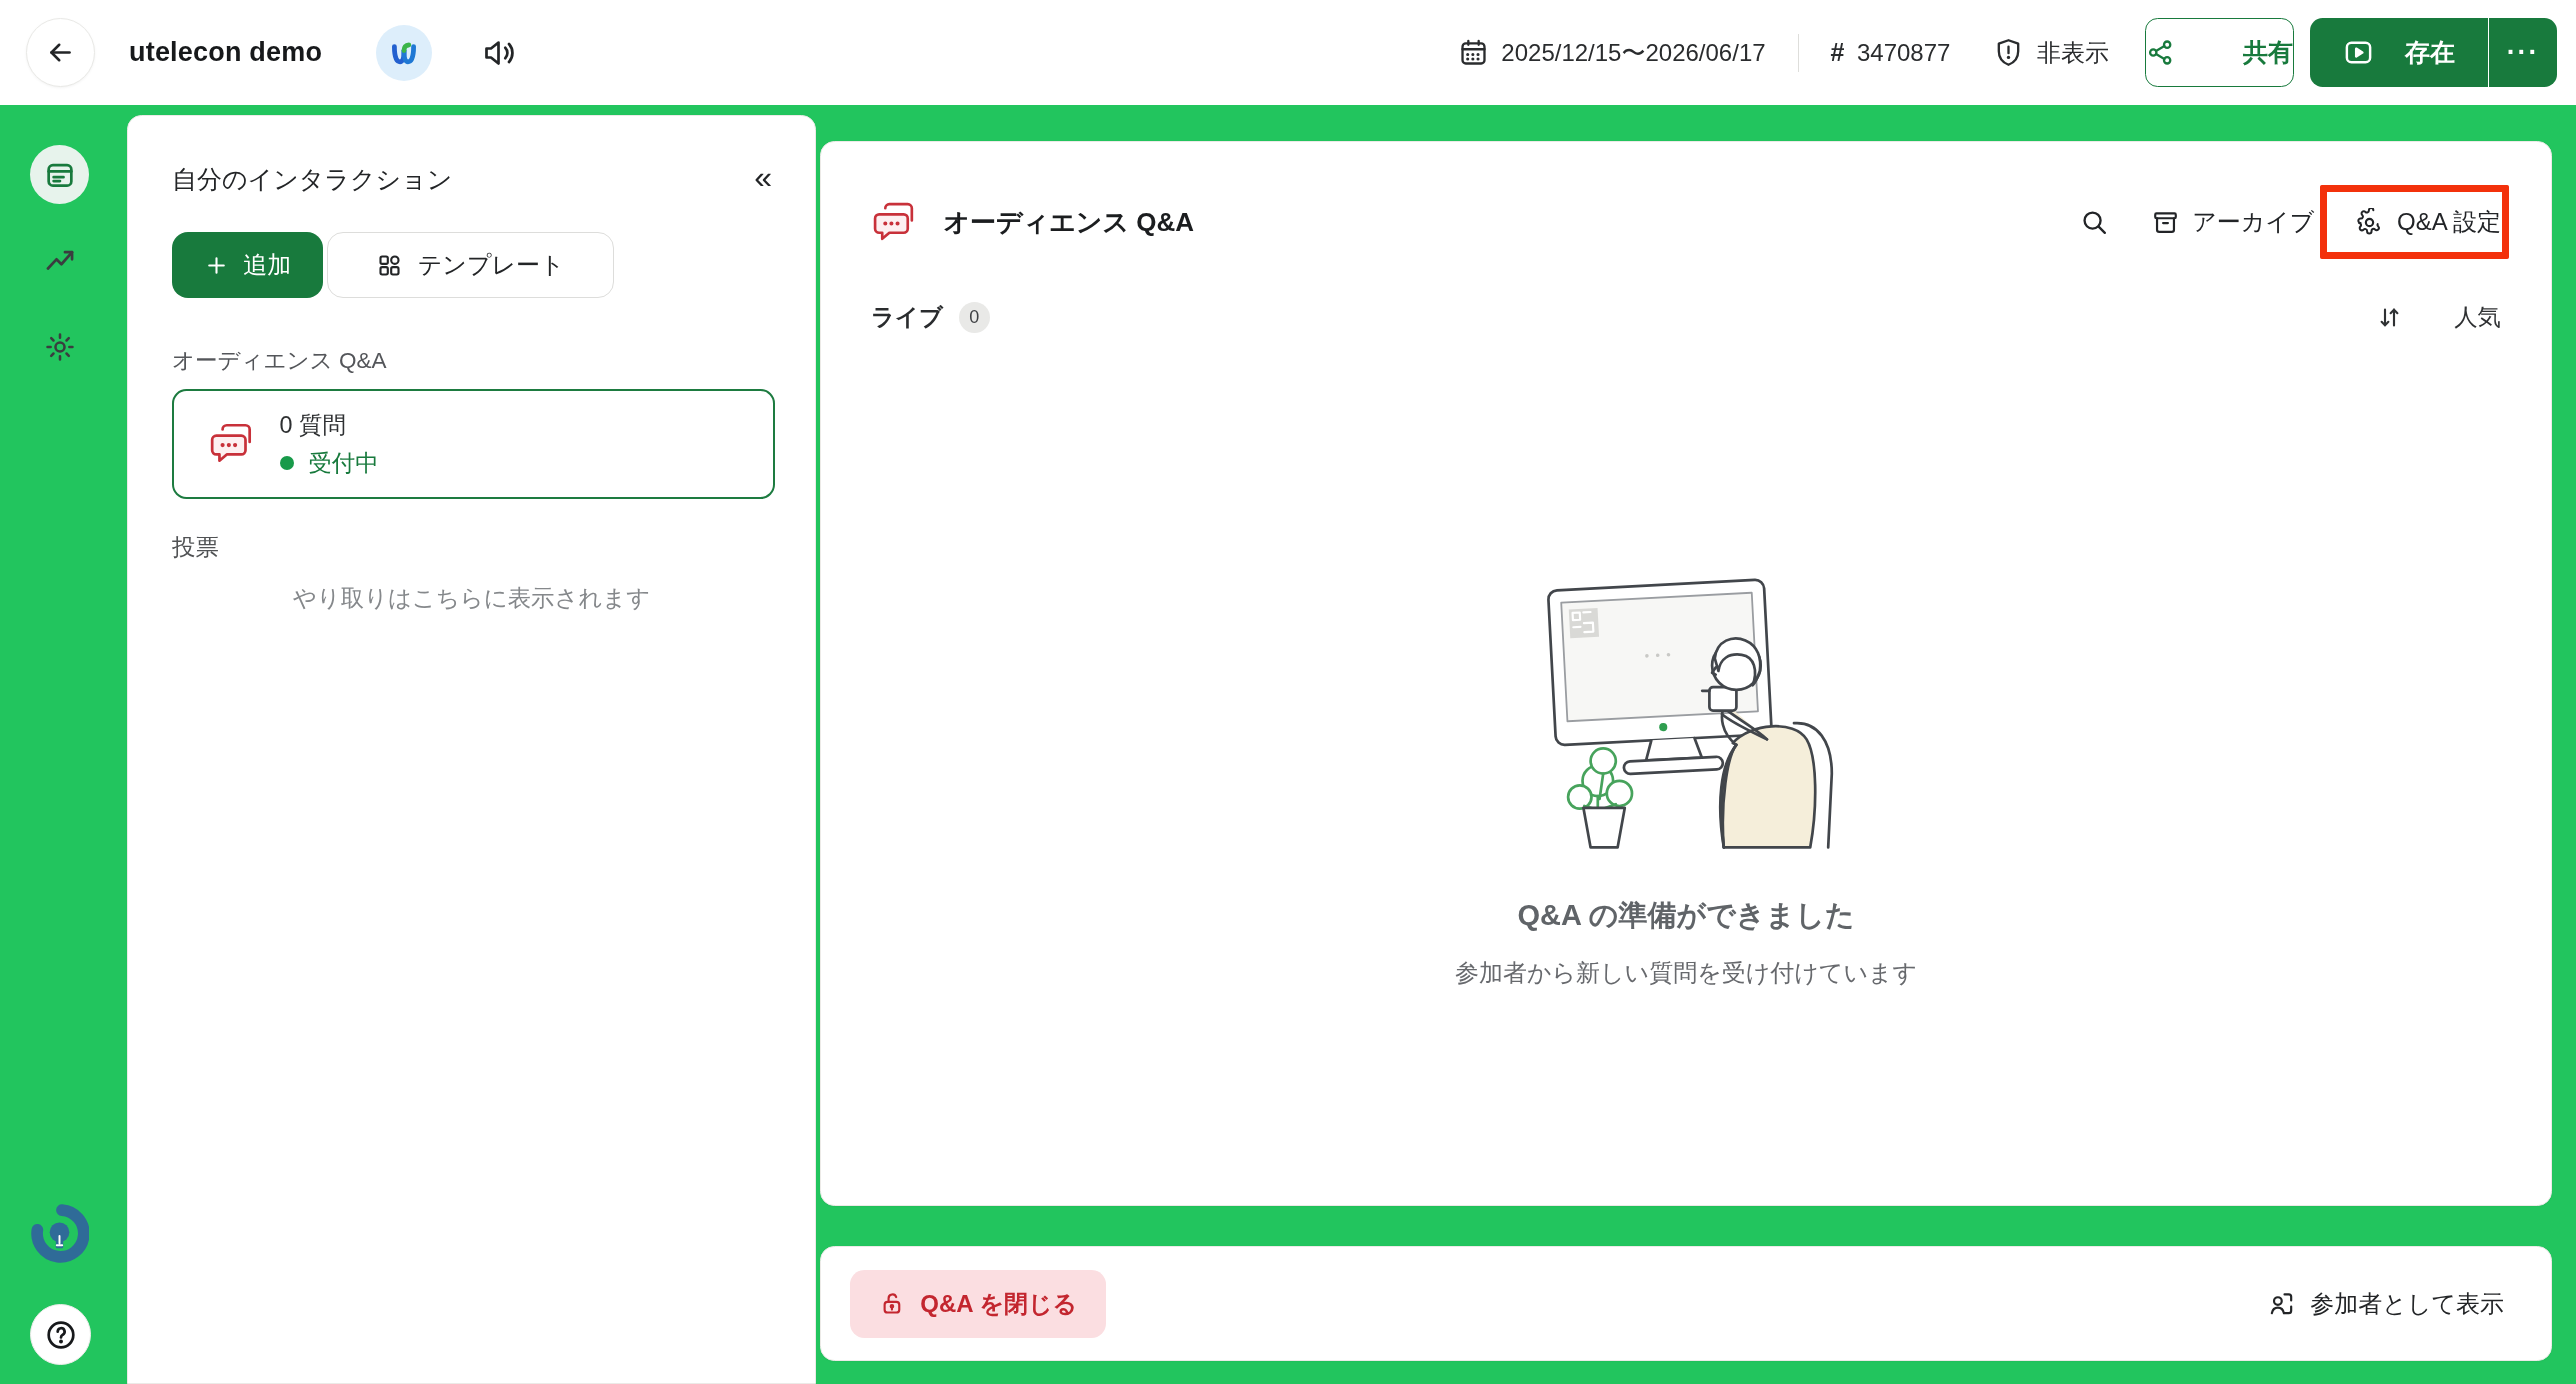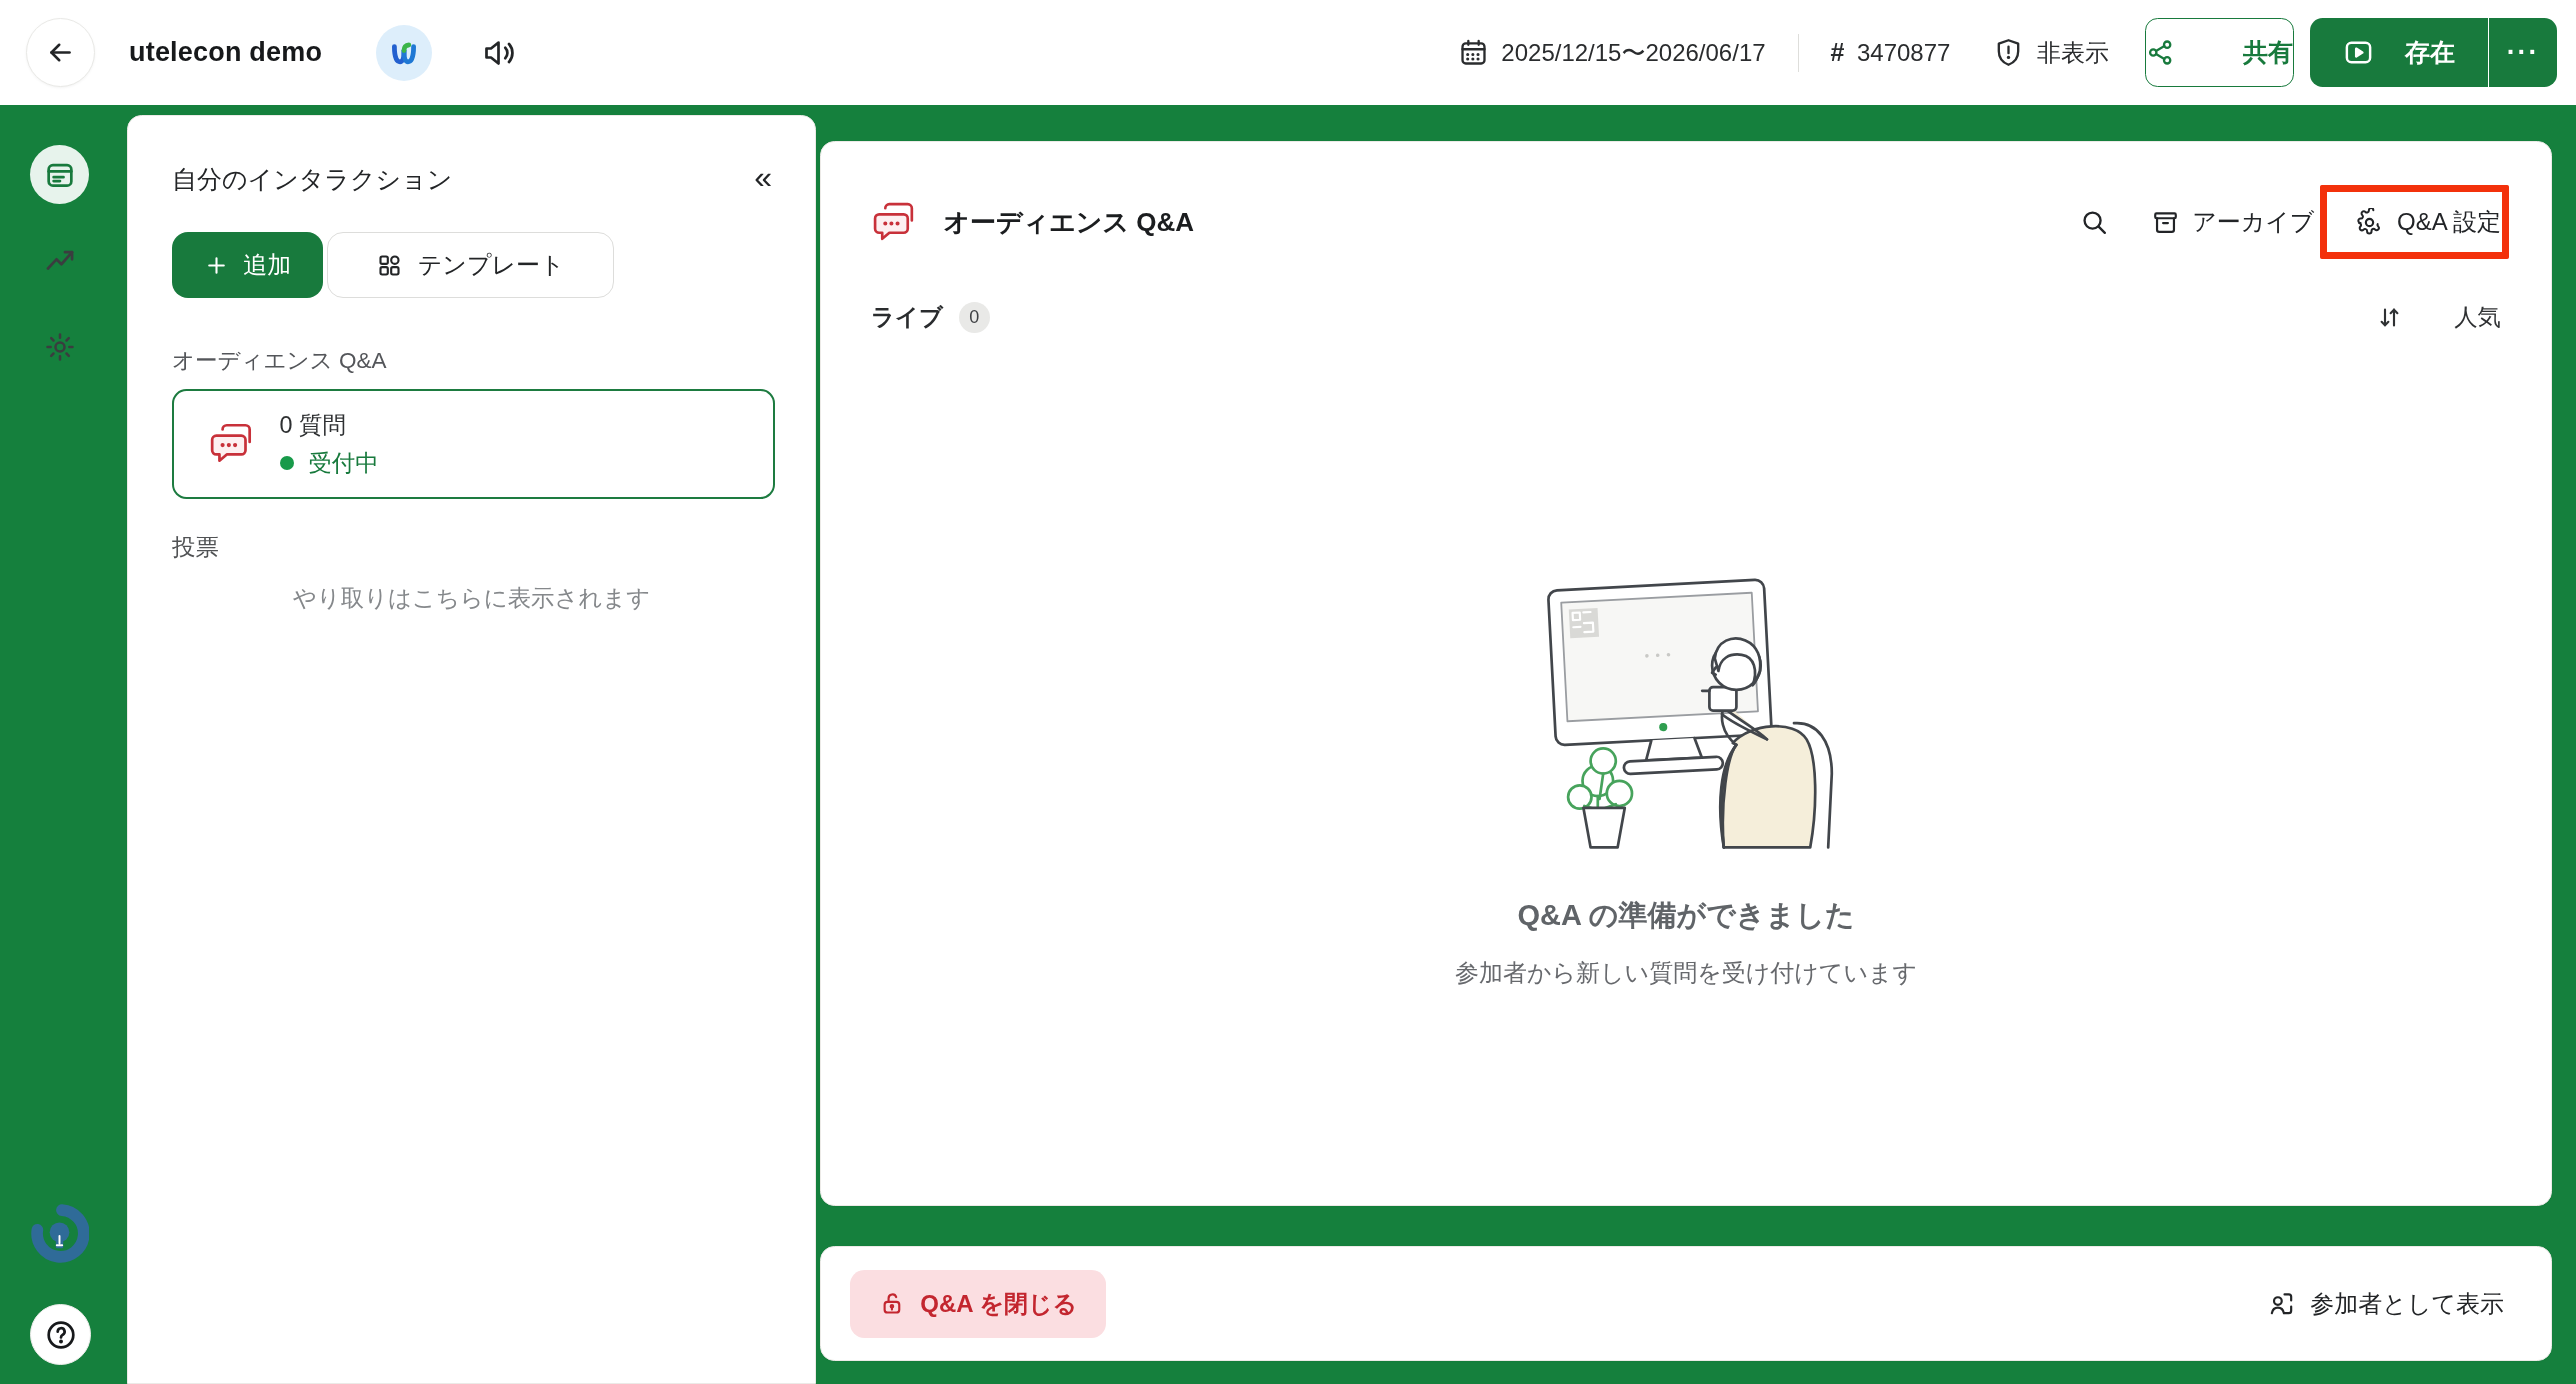--- a/index.html
+++ b/index.html
@@ -1,17 +1,17 @@
 <!DOCTYPE html>
 <html style="font-size:14.4px"><head>
 <meta charset="utf-8">
 <style>
   html,body{margin:0;padding:0;}
   body{font-family:"Liberation Sans","DejaVu Sans",sans-serif;background:#f5f5f3;}
-  #app{position:relative;width:2576px;height:1384px;background:#15803d;overflow:hidden;}
+  #app{position:relative;width:2576px;height:1384px;background:#22c55e;overflow:hidden;}
   svg{display:block;}
 
   
   .topbar{position:absolute;left:0;top:0;width:2576px;height:105px;background:#ffffff;display:flex;align-items:center;box-sizing:border-box;padding:0 19px 0 26px;}
   .back-btn{width:67px;height:67px;border-radius:50%;background:#fff;border:0.9px solid #e9e9e6;box-shadow:0 0.9px 2.7px rgba(0,0,0,.05);display:flex;align-items:center;justify-content:center;cursor:pointer;flex:0 0 auto;}
   .event-title{font-size:27px;font-weight:700;color:#17191b;margin-left:34px;letter-spacing:0.2px;}
   .webex-badge{width:56px;height:56px;border-radius:50%;background:#ddeefb;display:flex;align-items:center;justify-content:center;margin-left:54px;flex:0 0 auto;}
   .announce{margin-left:50px;flex:0 0 auto;}
   .top-right{margin-left:auto;display:flex;align-items:center;}
   .meta-item{display:flex;align-items:center;font-size:24px;color:#2a2c2e;}

